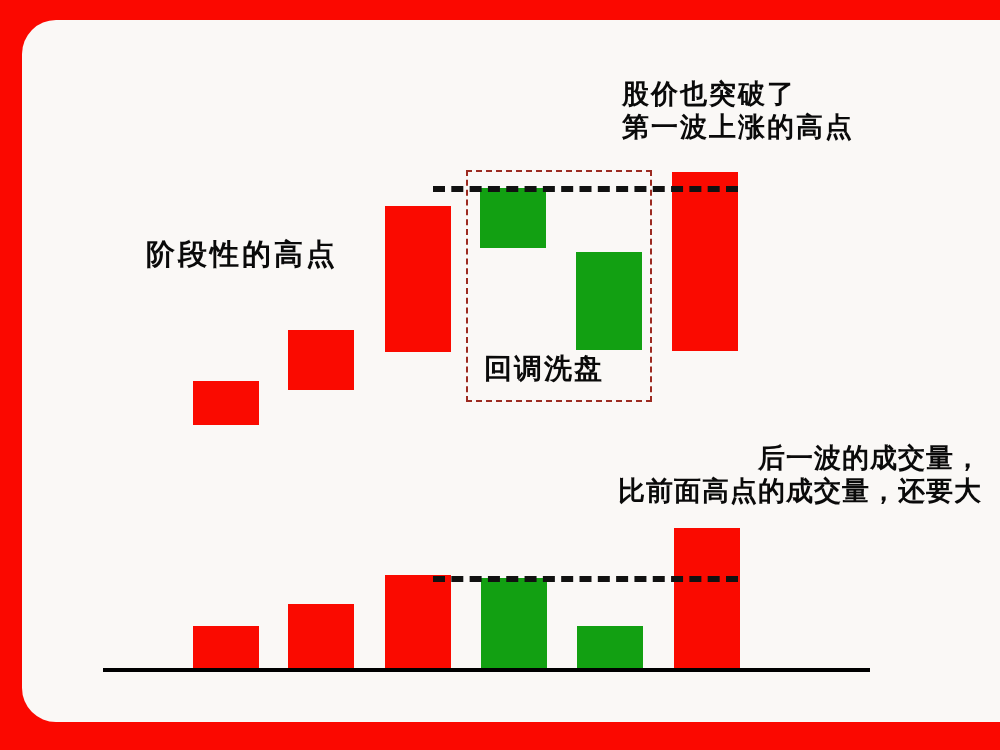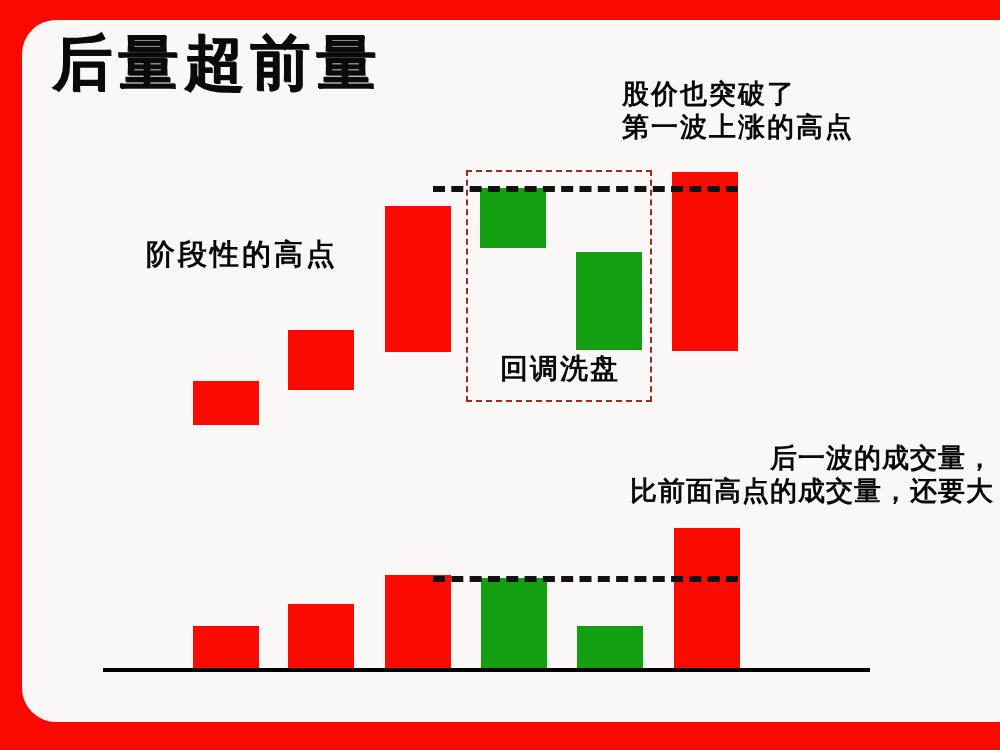--- a/index.html
+++ b/index.html
@@ -60,26 +60,26 @@
     text-align: left;
     letter-spacing: 2px;
   }
   .note-stage-high {
     font-size: 29px;
     left: 146px; top: 237px;
     letter-spacing: 3px;
   }
   .note-washout {
     font-size: 28px;
-    left: 500px; top: 352px;
+    left: 484px; top: 352px;
     letter-spacing: 2px;
   }
   .note-volume {
     font-size: 27px;
-    left: 484px; top: 442px;
+    left: 472px; top: 442px;
     text-align: right;
     width: 510px;
     letter-spacing: 1px;
   }
 
   
   .candle, .volbar {
     position: absolute;
   }
   .up    { background: #fa0a00; }
@@ -102,21 +102,20 @@
   }
 </style>
 </head>
 <body>
 
 <div id="stage">
 
   <div class="frame-bg"></div>
   <div class="frame-inner"></div>
 
-  <div class="txt title">后量超前量</div>
 
   <div class="txt note-topright"><span>股价也突破了</span>
 <span>第一波上涨的高点</span></div>
 
   <div class="txt note-stage-high">阶段性的高点</div>
   <div class="txt note-washout">回调洗盘</div>
 
   <div class="txt note-volume"><span>后一波的成交量，</span>
 <span>比前面高点的成交量，还要大</span></div>
 

